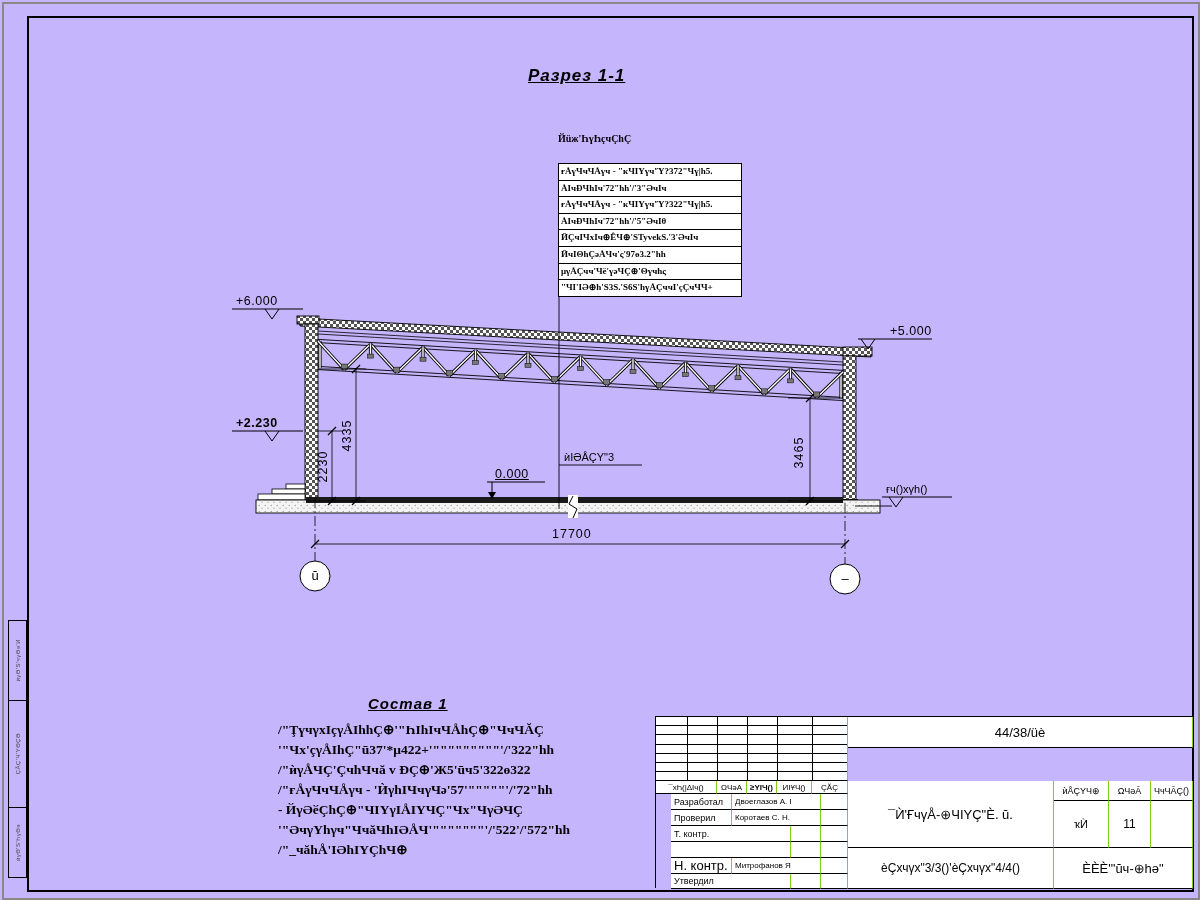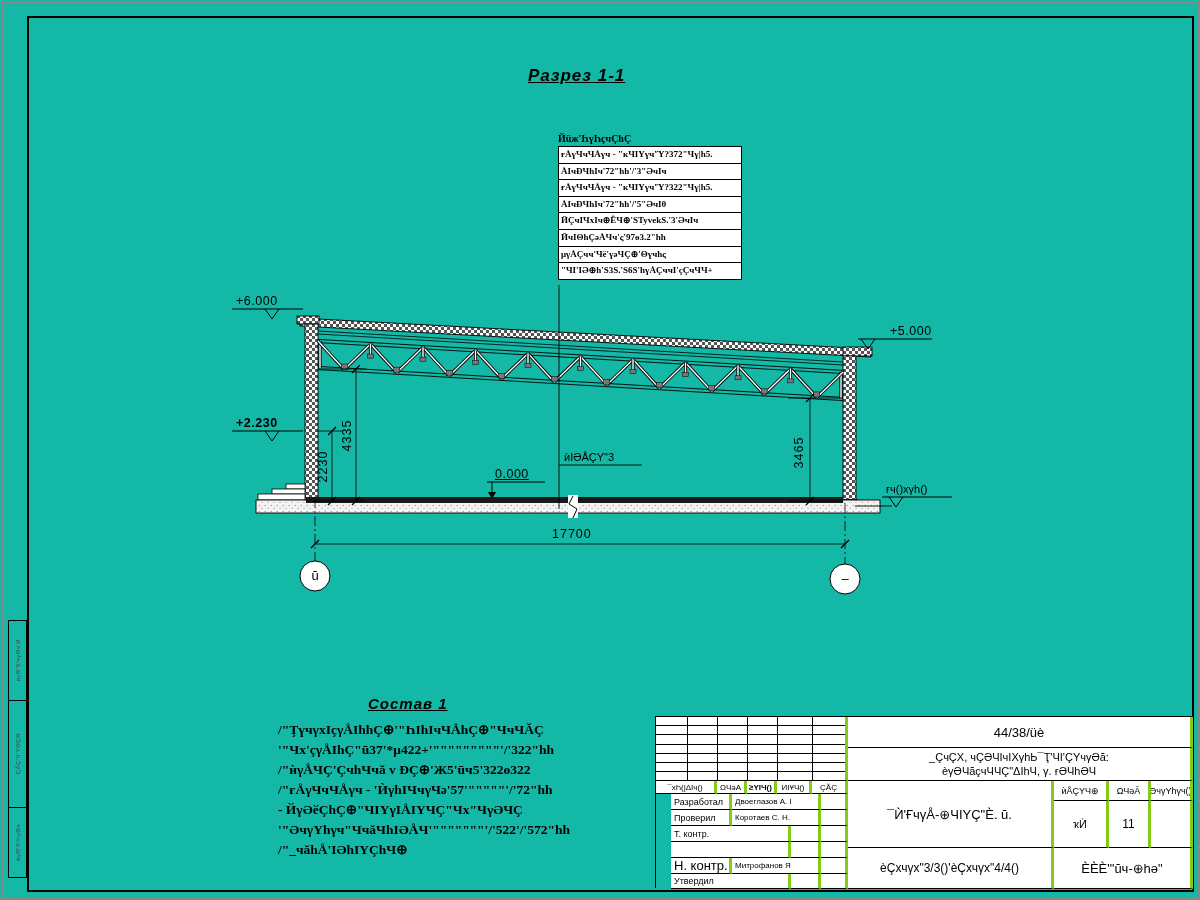--- a/index.html
+++ b/index.html
@@ -1,33 +1,33 @@
 <!DOCTYPE html>
 <html><head>
 <meta charset="utf-8">
 <style>
   html,body{margin:0;padding:0;background:#e8e8e8;}
-  .sheet{position:relative;width:1200px;height:900px;background:#14b8a6;overflow:hidden;
+  .sheet{position:relative;width:1200px;height:900px;background:#c4b5fd;overflow:hidden;
          font-family:"Liberation Sans",sans-serif;color:#000;}
   .abs{position:absolute;}
   .outer-border{left:2px;top:2px;width:1194px;height:894px;border:2px solid #888;}
   .inner-frame{left:27px;top:16px;width:1163px;height:872px;border:2px solid #000;}
   .sec-title{font-style:italic;font-weight:bold;font-size:17px;text-decoration:underline;letter-spacing:1px;}
   .sub-title{font-style:italic;font-weight:bold;font-size:15px;text-decoration:underline;letter-spacing:1px;margin-top:15px;}
   .lvl{font-size:12.5px;letter-spacing:.5px;}
   .dim-v{width:56px;height:13px;font-size:12.5px;text-align:center;transform:rotate(-90deg);transform-origin:center;letter-spacing:1px;}
   .dim-h{font-size:12.5px;letter-spacing:1px;}
   .axis-letter{width:28px;text-align:center;font-size:13px;}
   .callout{width:184px;font-family:"Liberation Serif",serif;}
-  .callout-header{font-size:10px;font-weight:600;white-space:nowrap;margin-bottom:3px;}
+  .callout-header{font-size:10px;font-weight:600;white-space:nowrap;margin-bottom:20px;}
   .callout-row{border:1px solid #000;margin-top:-1px;height:15.6px;line-height:15.6px;
                font-size:9px;font-weight:600;white-space:nowrap;padding-left:2px;overflow:hidden;background:#fff;}
   .note{font-size:13.5px;white-space:nowrap;}
   .sostav{font-family:"Liberation Serif",serif;font-size:13.5px;font-weight:600;line-height:20px;white-space:nowrap;}
-  .tb-cell{position:absolute;border-right:3px solid #84cc16;border-bottom:1px solid #000;box-sizing:border-box;
+  .tb-cell{position:absolute;border-right:1px solid #84cc16;border-bottom:1px solid #000;box-sizing:border-box;
            display:flex;align-items:center;justify-content:center;overflow:hidden;background:#fff;}
   .tb-left{justify-content:flex-start;padding-left:3px;margin-left:15px;}
   .tb-line{position:absolute;background:#000;}
   .strip-cell{position:absolute;border:1px solid #000;box-sizing:border-box;display:flex;align-items:center;justify-content:center;}
   .strip-text{writing-mode:vertical-rl;transform:rotate(180deg);font-size:6px;color:#444;white-space:nowrap;letter-spacing:.5px;}
 </style>
 </head>
 <body>
 
 <div class="sheet">
@@ -313,29 +313,25 @@
     <div class="tb-cell tb-left" style="left:61px;top:141px;width:74px;height:16px;font-size:8px;">Митрофанов Я. А.</div>
     <div class="tb-cell" style="left:135px;top:141px;width:30px;height:16px;"></div>
     <div class="tb-cell" style="left:165px;top:141px;width:27px;height:16px;"></div>
 
     <div class="tb-cell tb-left" style="left:0;top:157px;width:61px;height:15px;font-size:9px;">Утвердил</div>
     <div class="tb-cell" style="left:61px;top:157px;width:74px;height:15px;"></div>
     <div class="tb-cell" style="left:135px;top:157px;width:30px;height:15px;"></div>
     <div class="tb-cell" style="left:165px;top:157px;width:27px;height:15px;"></div>
 
     <div class="tb-cell" style="left:192px;top:0;width:345px;height:31px;font-size:13px;">44/38/üè</div>
-    <div class="tb-cell" style="left:192px;top:31px;width:345px;height:33px;flex-direction:column;font-size:11px;line-height:14px;">
-      <div>_ÇчÇХ, чÇӘЧIчIХγhЬ¯Ҭ'ЧI'ÇYчγӘă:</div>
-      <div>èγӘЧăçчЧЧÇ"ΔIhЧ, γ. ғӘЧhӘЧ</div>
-    </div>
     <div class="tb-cell" style="left:192px;top:64px;width:206px;height:67px;font-size:13px;">¯Ѝ'ҒчγÅ-⊕ЧIYÇ"È. ŭ.</div>
 
     <div class="tb-cell" style="left:398px;top:64px;width:55px;height:20px;font-size:9px;">ѝÅÇYЧ⊕</div>
     <div class="tb-cell" style="left:453px;top:64px;width:42px;height:20px;font-size:9px;">ΩЧәĂ</div>
-    <div class="tb-cell" style="left:495px;top:64px;width:42px;height:20px;font-size:9px;">ӘчγYhγч()</div>
+    <div class="tb-cell" style="left:495px;top:64px;width:42px;height:20px;font-size:9px;">ЧчЧĂÇ()</div>
     <div class="tb-cell" style="left:398px;top:84px;width:55px;height:47px;font-size:11px;">ҡЍ</div>
     <div class="tb-cell" style="left:453px;top:84px;width:42px;height:47px;font-size:12px;">11</div>
     <div class="tb-cell" style="left:495px;top:84px;width:42px;height:47px;"></div>
 
     <div class="tb-cell" style="left:192px;top:131px;width:206px;height:41px;font-size:12px;">èÇхчγх"3/3()'èÇхчγх"4/4()</div>
     <div class="tb-cell" style="left:398px;top:131px;width:139px;height:41px;font-size:13px;">ÈÈÈ'"ŭч-⊕hә"</div>
   </div>
 
 </div>
 

